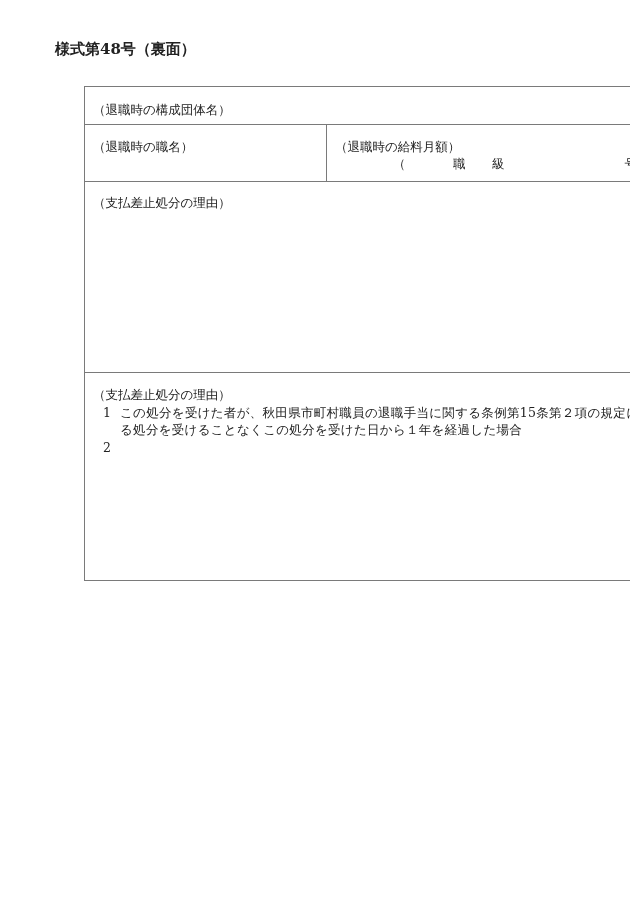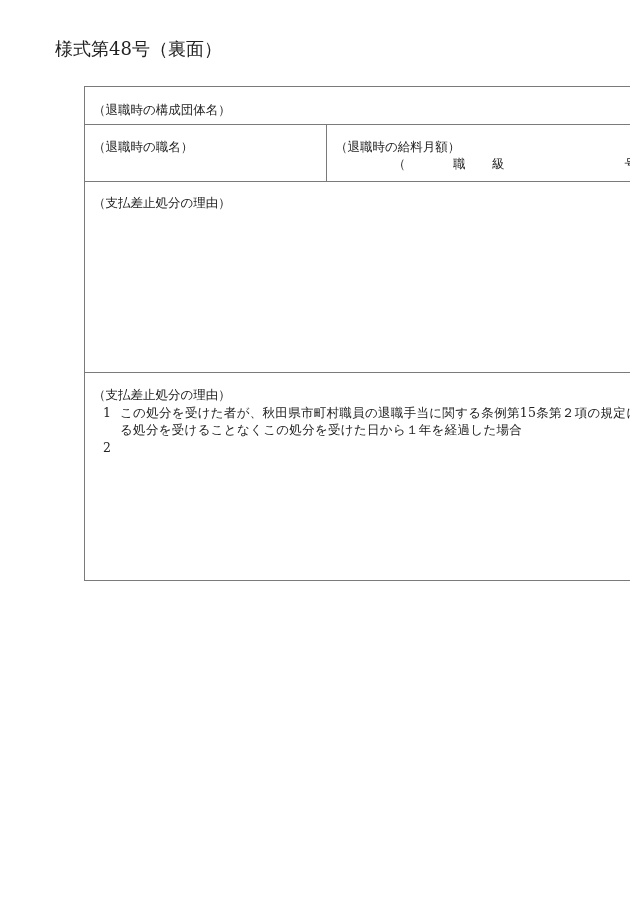--- a/index.html
+++ b/index.html
@@ -12,23 +12,24 @@
       height: 903px;
       position: relative;
       font-family: "DejaVu Serif", "Liberation Serif", serif;
       color: #222222;
       overflow: hidden;
     }
     .form-title {
       position: absolute;
       left: 55px;
       top: 41px;
-      font-size: 18px;
+      font-size: 15px;
       line-height: 16px;
       white-space: nowrap;
+      font-weight: bold;
     }
     .form-table {
       position: absolute;
       left: 84px;
       top: 86px;
       width: 585px;
       height: 495px;
       border: 1px solid #7a7a7a;
       box-sizing: border-box;
     }

